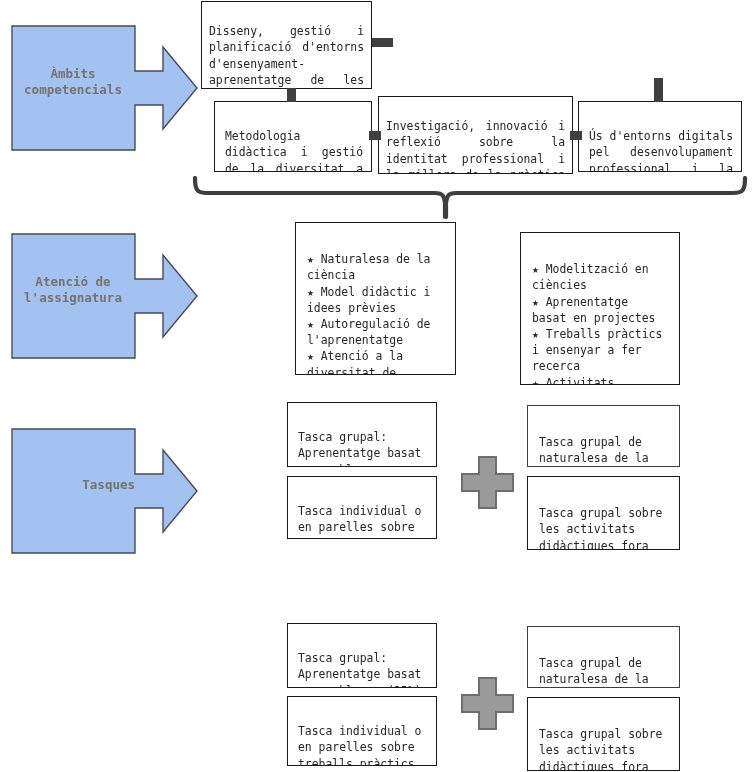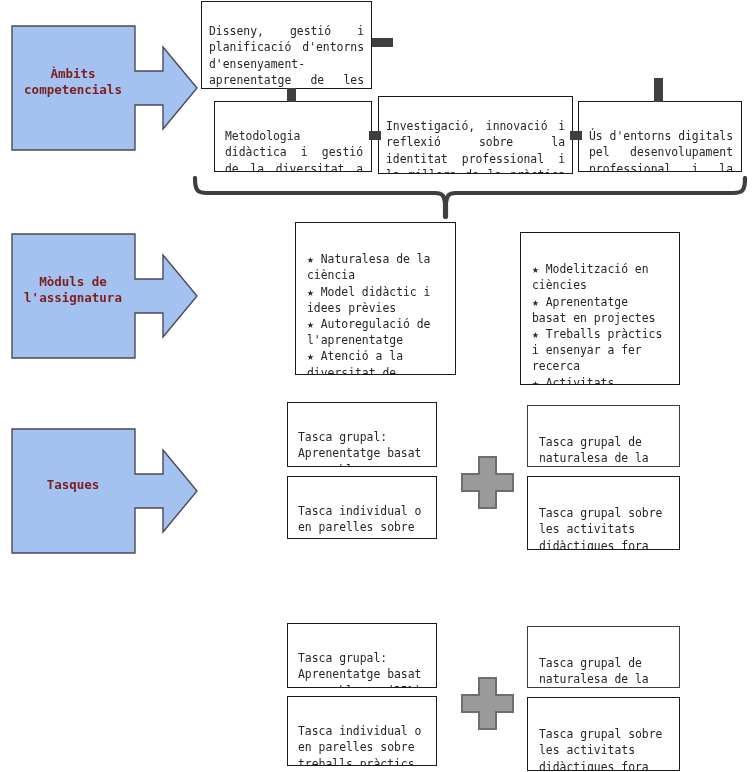--- a/index.html
+++ b/index.html
@@ -30,21 +30,21 @@
   }
   .arrow-block .ab-label {
     position: absolute;
     left: 0;
     width: 124px;            
     text-align: center;
     font-family: "DejaVu Sans Mono", "Liberation Mono", monospace;
     font-weight: bold;
     font-size: 12.5px;
     line-height: 16px;
-    color: #7f1d1d;
+    color: #737373;
     white-space: pre-line;
     pointer-events: none;
   }
 
   
   .box {
     position: absolute;
     box-sizing: border-box;
     background: #ffffff;
     border: 1.6px solid #1a1a1a;
@@ -132,42 +132,42 @@
       <path d="M5,2 C5,14 7,17 17,17 L245,17 C253,17 254,20 255,27
                L255,41 L256,41 L256,27 C257,20 258,17 266,17
                L543,17 C553,17 555,14 555,2" stroke="#3f3f3f" stroke-width="4.2" stroke-linecap="round" stroke-linejoin="round" fill="none"></path>
     </svg>
   </div>
 
   <div class="arrow-block" style="left:11px; top:233px; width:187px; height:126px;">
     <svg width="187" height="126" viewBox="0 0 187 126">
       <path d="M1,1 L124,1 L124,46 L152,46 L152,22 L186,63 L152,104 L152,80 L124,80 L124,125 L1,125 Z" fill="#a3c2f0" stroke="#4a4a5a" stroke-width="1.4" stroke-linejoin="miter"></path>
     </svg>
-    <div class="ab-label" style="top:41px;">Mòduls de
+    <div class="ab-label" style="top:41px;">Atenció de
 l'assignatura</div>
   </div>
 
   <div class="box pad-d" style="left:295px; top:222px; width:161px; height:153px;">
     <span class="btxt">★ Naturalesa de la ciència
 ★ Model didàctic i idees prèvies
 ★ Autoregulació de l'aprenentatge
 ★ Atenció a la diversitat de l'alumnat</span>
   </div>
   <div class="box pad-d" style="left:520px; top:232px; width:160px; height:153px;">
     <span class="btxt">★ Modelització en ciències
 ★ Aprenentatge basat en projectes
 ★ Treballs pràctics i ensenyar a fer recerca
 ★ Activitats didàctiques fora de l'aula</span>
   </div>
 
   <div class="arrow-block" style="left:11px; top:428px; width:187px; height:126px;">
     <svg width="187" height="126" viewBox="0 0 187 126">
       <path d="M1,1 L124,1 L124,46 L152,46 L152,22 L186,63 L152,104 L152,80 L124,80 L124,125 L1,125 Z" fill="#a3c2f0" stroke="#4a4a5a" stroke-width="1.4" stroke-linejoin="miter"></path>
     </svg>
-    <div class="ab-label" style="top:49px;">Tasques</div>
+    <div class="ab-label" style="top:49px;text-align:right;">Tasques</div>
   </div>
 
   <div class="box pad-c" style="left:287px; top:402px; width:150px; height:65px;">
     <span class="btxt">Tasca grupal: Aprenentatge basat en problemes</span>
   </div>
   <div class="box pad-c" style="left:287px; top:476px; width:150px; height:63px;">
     <span class="btxt">Tasca individual o en parelles sobre treballs pràctics</span>
   </div>
   <div class="box soft pad-d" style="left:527px; top:405px; width:153px; height:62px;">
     <span class="btxt">Tasca grupal de naturalesa de la ciència</span>

